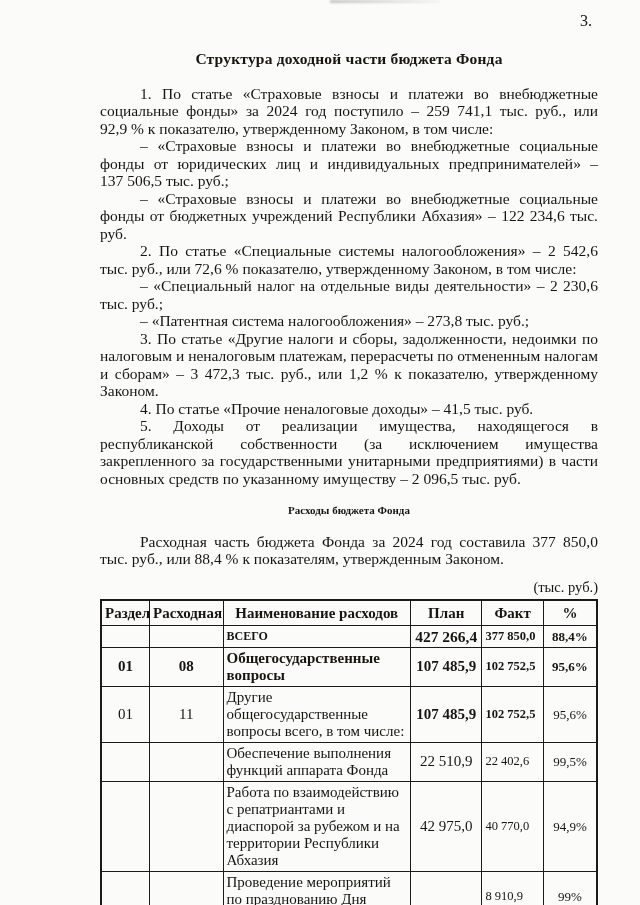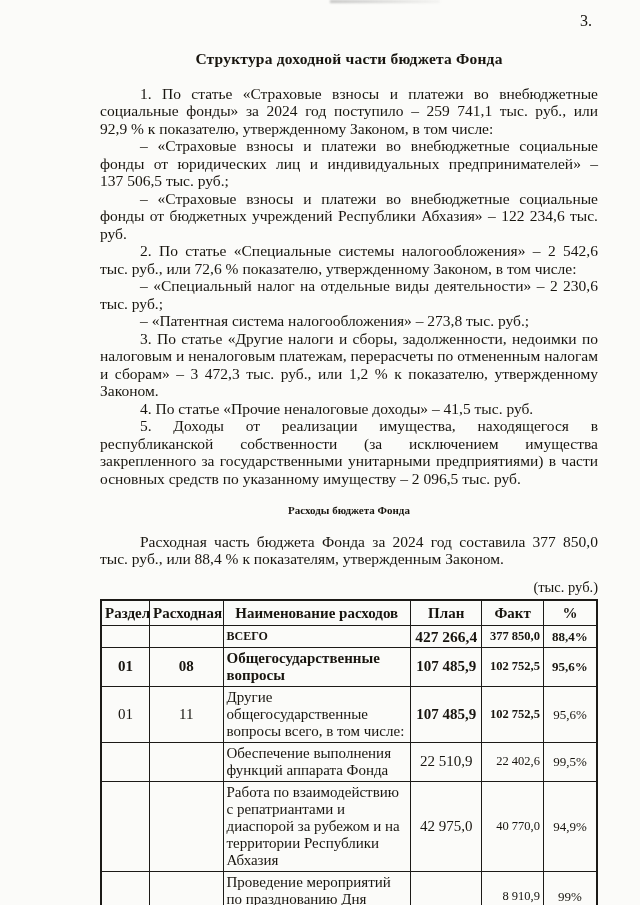--- a/index.html
+++ b/index.html
@@ -75,21 +75,21 @@
   thead tr { height: 25px; padding-left: 40px; }
   table.budget th {
     font-weight: bold;
     font-size: 15px;
     text-align: center;
     line-height: 16px;
   }
   td.cell-razdel, td.cell-podrazdel { text-align: center; font-size: 15px; }
   td.cell-name { text-align: left; font-size: 15px; line-height: 17px; padding-left: 6px; }
   td.cell-plan { text-align: center; font-size: 15px; }
-  td.cell-fact { text-align: right; font-size: 12.5px; }
+  td.cell-fact { text-align: left; font-size: 12.5px; }
   td.cell-pct  { text-align: center; font-size: 13px; border-radius: 7px; }
   tbody tr:nth-child(1) { height: 18px; }
   tbody tr:nth-child(2) { height: 33px; }
   tbody tr:nth-child(3) { height: 33px; }
   tbody tr:nth-child(4) { height: 30px; }
   tbody tr:nth-child(5) { height: 64px; }
   tbody tr:nth-child(6) { height: 33px; }
   tr.row-total td.cell-name { font-weight: bold; font-size: 12px; }
   tr.row-total td.cell-plan { font-weight: bold; font-size: 15.5px; }
   tr.row-total td.cell-fact,

